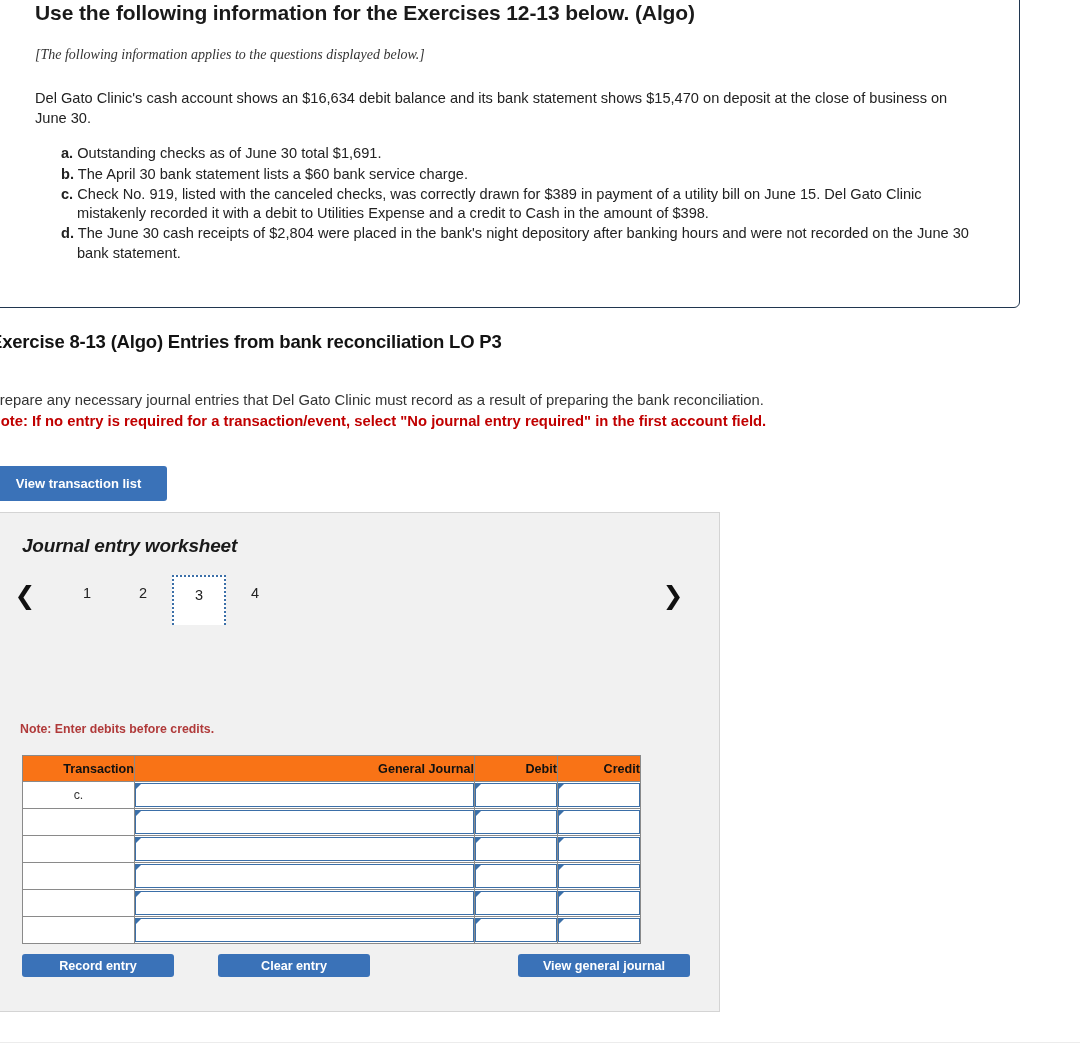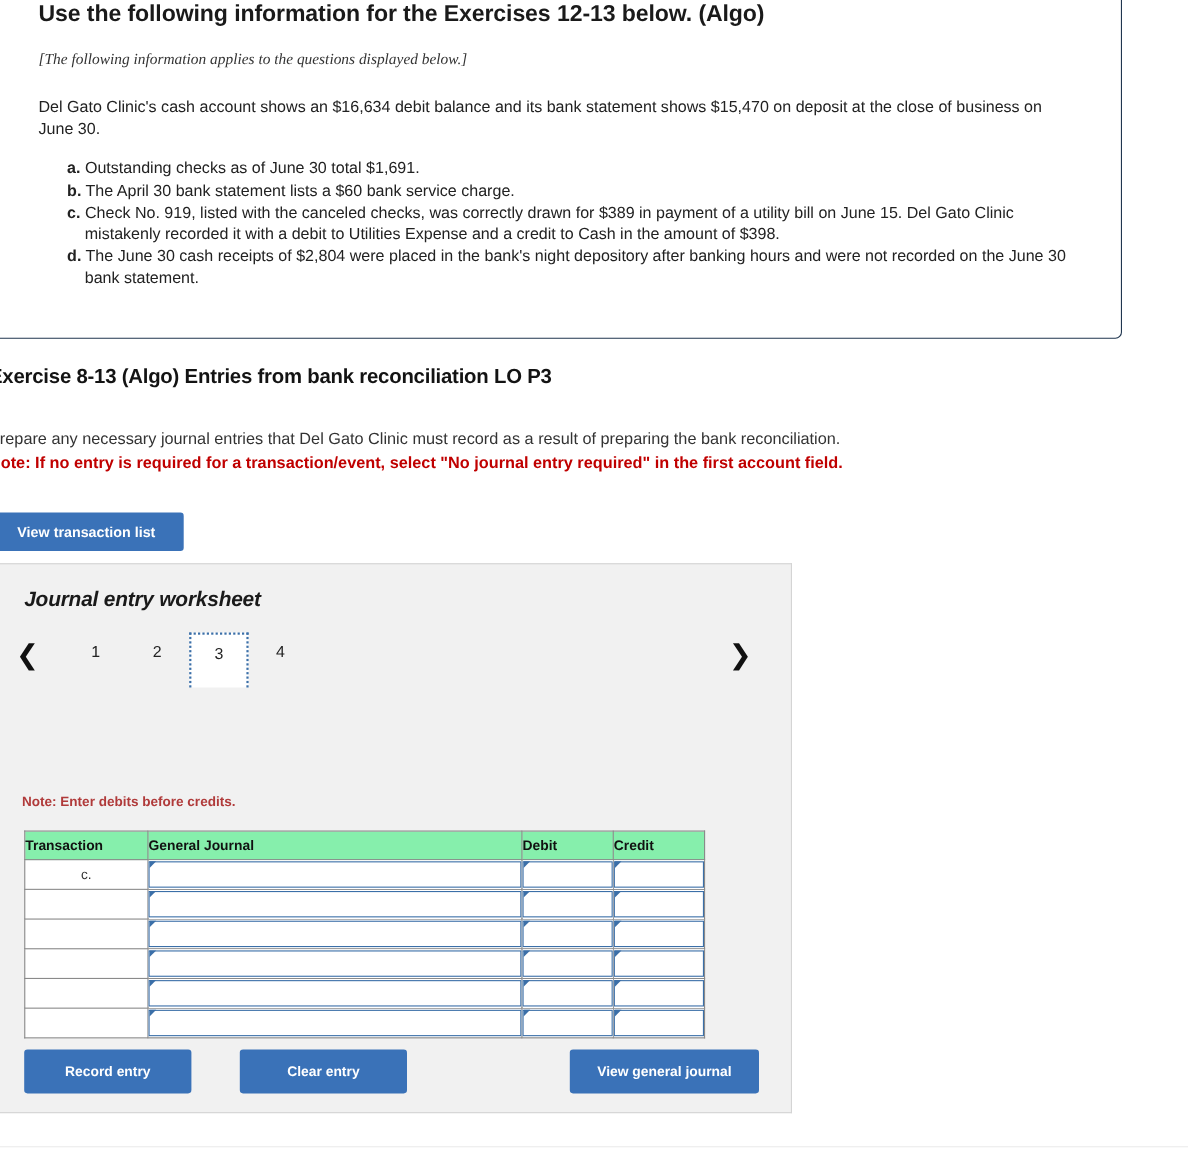--- a/index.html
+++ b/index.html
@@ -215,27 +215,27 @@
 
   
   #journal-table {
     position: absolute;
     left: 32px;
     top: 242px;
     border-collapse: collapse;
     table-layout: fixed;
   }
   #journal-table th {
-    background: #86efac;
+    background: #f97316;
     border: 1px solid #8a8a8a;
     height: 25px;
     font-size: 12.6px;
     font-weight: bold;
     color: #111111;
-    text-align: left;
+    text-align: right;
     padding: 0;
   }
   #journal-table td {
     border: 1px solid #8a8a8a;
     background: #ffffff;
     height: 26px;
     padding: 0;
     vertical-align: middle;
   }
   .col-transaction { width: 112px; }
@@ -273,21 +273,21 @@
     width: 0;
     height: 0;
     border-top: 6px solid #3b6fa8;
     border-right: 6px solid transparent;
     pointer-events: none;
   }
 
   
   .action-btn {
     position: absolute;
-    height: 40px;
+    height: 23px;
     background: #3a72b8;
     border: none;
     border-radius: 3px;
     color: #ffffff;
     font-family: "Liberation Sans", sans-serif;
     font-size: 12.6px;
     font-weight: bold;
     text-align: center;
     cursor: pointer;
     padding: 3px;

